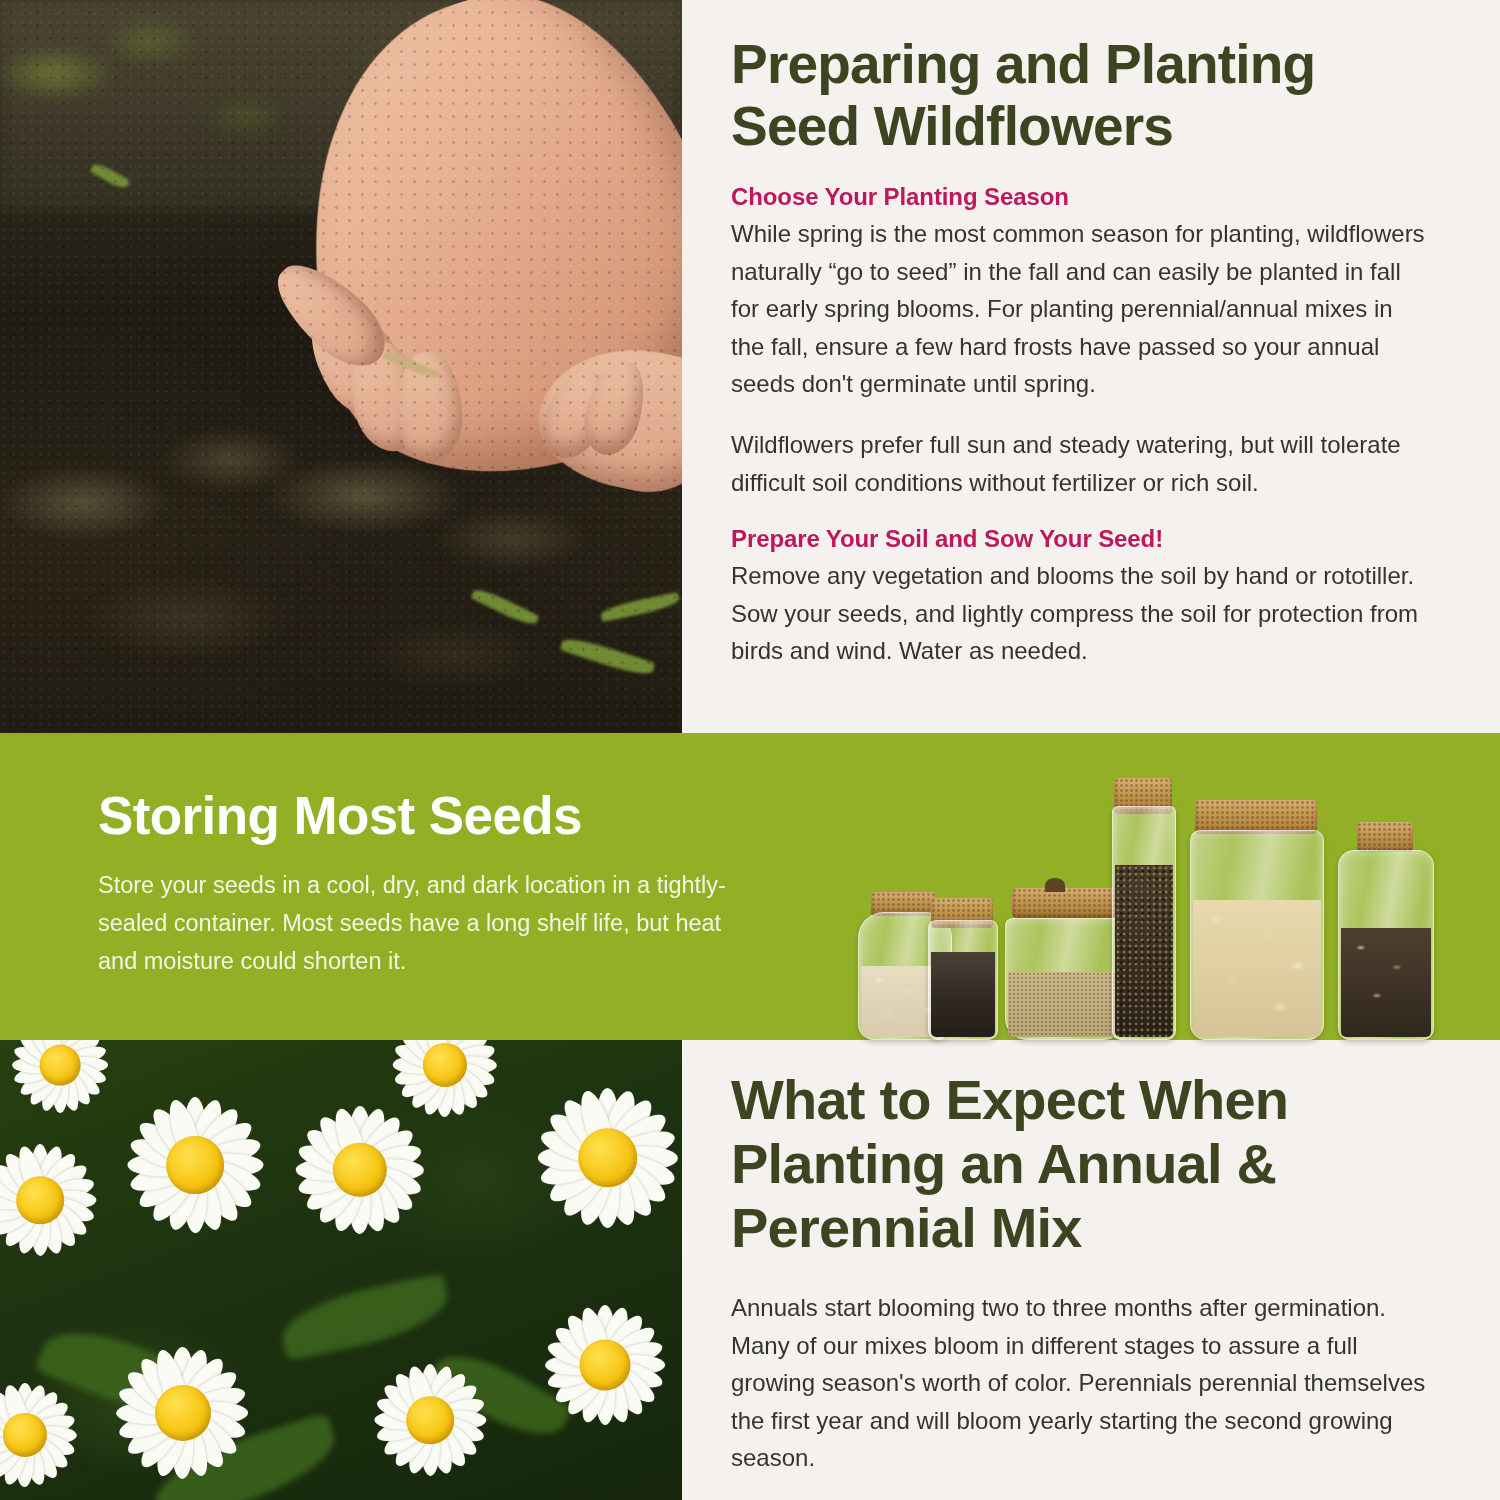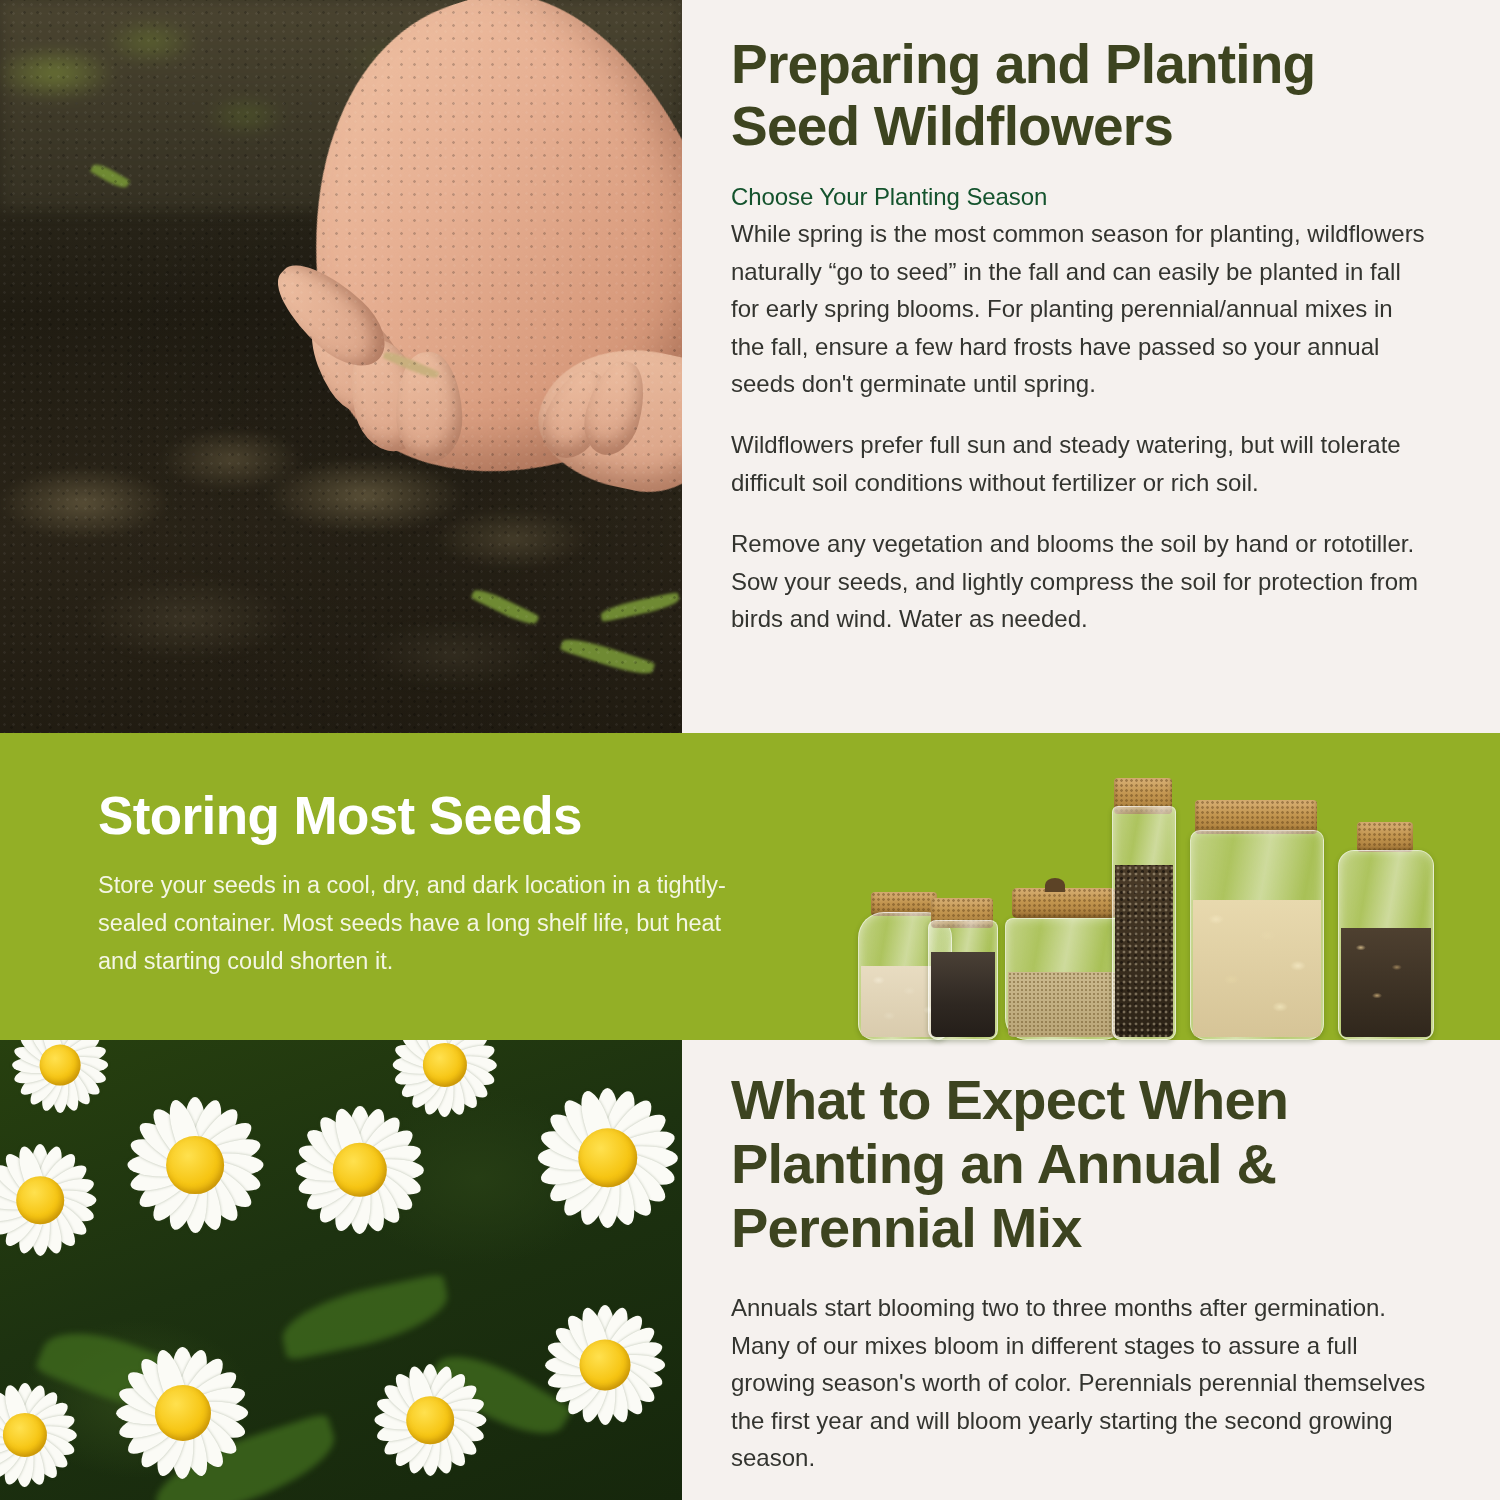--- a/index.html
+++ b/index.html
@@ -97,21 +97,21 @@
     background:linear-gradient(180deg,#d8b075 0%,#c2954f 45%,#a87b3a 100%);
     border-radius:4px;box-shadow:inset 0 -3px 5px rgba(90,60,20,.45);}
   .cork-grain{position:absolute;inset:0;border-radius:4px;opacity:.55;
     background-image:radial-gradient(rgba(90,58,20,.75) 1px, rgba(0,0,0,0) 1.6px);
     background-size:5px 5px;}
 
   
   .col-top{position:absolute;left:731px;top:34px;width:700px;}
   .col-bottom{position:absolute;left:731px;top:1068px;width:700px;}
   .h1{font-size:55px;line-height:1.12;font-weight:700;color:#3D4420;margin:0 0 26px 0;letter-spacing:-.8px;}
-  .h2{font-size:24px;font-weight:400;color:#14532d;margin:0 0 4px 0;letter-spacing:-.1px;}
+  .h2{font-size:24px;font-weight:700;color:#be185d;margin:0 0 4px 0;letter-spacing:-.1px;}
   .p{font-size:24px;line-height:1.56;color:#33342F;margin:0 0 24px 0;}
   .p:last-child{margin-bottom:0;}
   .h1-bottom{font-size:56px;line-height:1.14;font-weight:700;color:#3D4420;margin:0 0 30px 0;letter-spacing:-.8px;}
 </style>
 </head>
 <body>
 
 <div class="page">
 
   <div class="photo photo-soil">
@@ -139,28 +139,29 @@
   </div>
 
   <div class="col-top">
     <h1 class="h1">Preparing and Planting Seed Wildflowers</h1>
 
     <h2 class="h2">Choose Your Planting Season</h2>
     <p class="p">While spring is the most common season for planting, wildflowers naturally “go to seed” in the fall and can easily be planted in fall for early spring blooms. For planting perennial/annual mixes in the fall, ensure a few hard frosts have passed so your annual seeds don't germinate until spring.</p>
 
     <p class="p">Wildflowers prefer full sun and steady watering, but will tolerate difficult soil conditions without fertilizer or rich soil.</p>
 
+    <h2 class="h2">Prepare Your Soil and Sow Your Seed!</h2>
     <p class="p">Remove any vegetation and blooms the soil by hand or rototiller. Sow your seeds, and lightly compress the soil for protection from birds and wind. Water as needed.</p>
   </div>
 
   <div class="green-band"></div>
 
   <div class="band-text">
     <div class="band-title">Storing Most Seeds</div>
-    <p class="band-body">Store your seeds in a cool, dry, and dark location in a tightly-sealed container. Most seeds have a long shelf life, but heat and starting could shorten it.</p>
+    <p class="band-body">Store your seeds in a cool, dry, and dark location in a tightly-sealed container. Most seeds have a long shelf life, but heat and moisture could shorten it.</p>
   </div>
 
   <div class="jars">
 
     <div class="jar" style="left:8px;width:92px;height:148px;">
       <div class="cork" style="top:0;width:66px;height:24px;">
           <div class="cork-grain"></div>
         </div>
       <div class="glass" style="height:126px;border-radius:26px 26px 16px 16px;">
         <div class="fill" style="height:56%;background:

